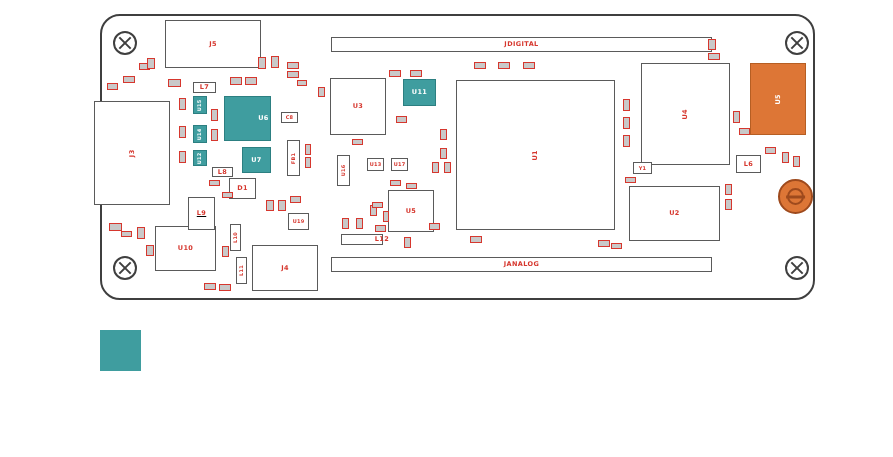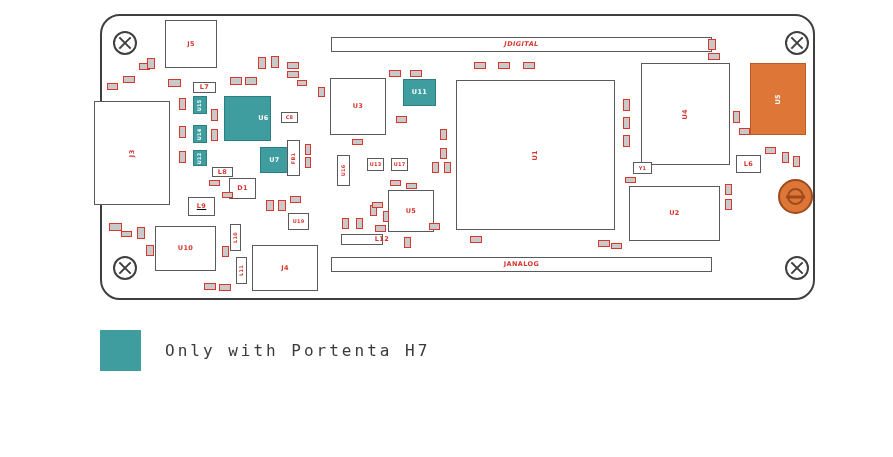--- a/index.html
+++ b/index.html
@@ -46,36 +46,36 @@
     font-size:16px;letter-spacing:3px;color:#3a3a3a;white-space:nowrap;}
   #legend-1{left:100px;top:330px;}
   #legend-2{left:100px;top:398px;}
 </style>
 </head>
 <body>
 
 <div class="canvas">
   <div class="board"></div>
   <div id="board-layer">
-      <div class="comp ic" style="position: absolute; left: 165px; top: 20px; width: 52px; height: 48px;">
+      <div class="comp ic" style="position: absolute; left: 165px; top: 20px; width: 96px; height: 48px;">
         <span class="clabel">J5</span>
       </div>
-      <div class="comp ic" style="position: absolute; left: 331px; top: 37px; width: 381px; height: 15px; font-style: italic;">
+      <div class="comp ic" style="position: absolute; left: 331px; top: 37px; width: 381px; height: 15px;">
         <span class="clabel">JDIGITAL</span>
       </div>
       <div class="comp ic" style="position: absolute; left: 331px; top: 257px; width: 381px; height: 15px;">
         <span class="clabel">JANALOG</span>
       </div>
       <div class="comp ic vert" style="position: absolute; left: 94px; top: 101px; width: 76px; height: 104px;">
         <span class="clabel">J3</span>
       </div>
       <div class="comp teal" style="position: absolute; left: 224px; top: 96px; width: 47px; height: 45px; padding-left: 32px;">
         <span class="clabel">U6</span>
       </div>
-      <div class="comp teal" style="position: absolute; left: 242px; top: 147px; width: 29px; height: 26px; margin-left: 18px;">
+      <div class="comp teal" style="position: absolute; left: 242px; top: 147px; width: 29px; height: 26px;">
         <span class="clabel">U7</span>
       </div>
       <div class="comp teal" style="position: absolute; left: 403px; top: 79px; width: 33px; height: 27px; justify-content: center;">
         <span class="clabel">U11</span>
       </div>
       <div class="comp teal small vert" style="position: absolute; left: 193px; top: 96px; width: 14px; height: 18px;">
         <span class="clabel">U15</span>
       </div>
       <div class="comp teal small vert" style="position: absolute; left: 193px; top: 125px; width: 14px; height: 18px;">
         <span class="clabel">U14</span>
@@ -109,21 +109,21 @@
       </div>
       <div class="comp ic" style="position: absolute; left: 229px; top: 178px; width: 27px; height: 21px;">
         <span class="clabel">D1</span>
       </div>
       <div class="comp ic" style="position: absolute; left: 193px; top: 82px; width: 23px; height: 11px;">
         <span class="clabel">L7</span>
       </div>
       <div class="comp ic" style="position: absolute; left: 212px; top: 167px; width: 21px; height: 10px;">
         <span class="clabel">L8</span>
       </div>
-      <div class="comp ic" style="position: absolute; left: 188px; top: 197px; width: 27px; height: 19px; text-decoration: underline;">
+      <div class="comp ic" style="position: absolute; left: 188px; top: 197px; width: 27px; height: 33px; text-decoration: underline;">
         <span class="clabel">L9</span>
       </div>
       <div class="comp ic small vert" style="position: absolute; left: 230px; top: 224px; width: 11px; height: 27px;">
         <span class="clabel">L10</span>
       </div>
       <div class="comp ic small vert" style="position: absolute; left: 236px; top: 257px; width: 11px; height: 27px;">
         <span class="clabel">L11</span>
       </div>
       <div class="comp ic" style="position: absolute; left: 341px; top: 234px; width: 23px; height: 11px; padding-left: 40px;">
         <span class="clabel">L12</span>
@@ -223,15 +223,14 @@
       <div class="passive" style="position: absolute; left: 204px; top: 283px; width: 12px; height: 7px;"></div>
       <div class="passive" style="position: absolute; left: 219px; top: 284px; width: 12px; height: 7px;"></div>
       <div class="hole" style="left: 113px; top: 31px;"></div>
       <div class="hole" style="left: 785px; top: 31px;"></div>
       <div class="hole" style="left: 113px; top: 256px;"></div>
       <div class="hole" style="left: 785px; top: 256px;"></div>
     </div>
 
   <div class="legend-item" id="legend-1">
     <div class="swatch" style="background: rgb(63, 157, 159);"></div>
-    <div class="legend-label">Only with Portenta H7</div>
   </div>
 </div>
 
 </body></html>

